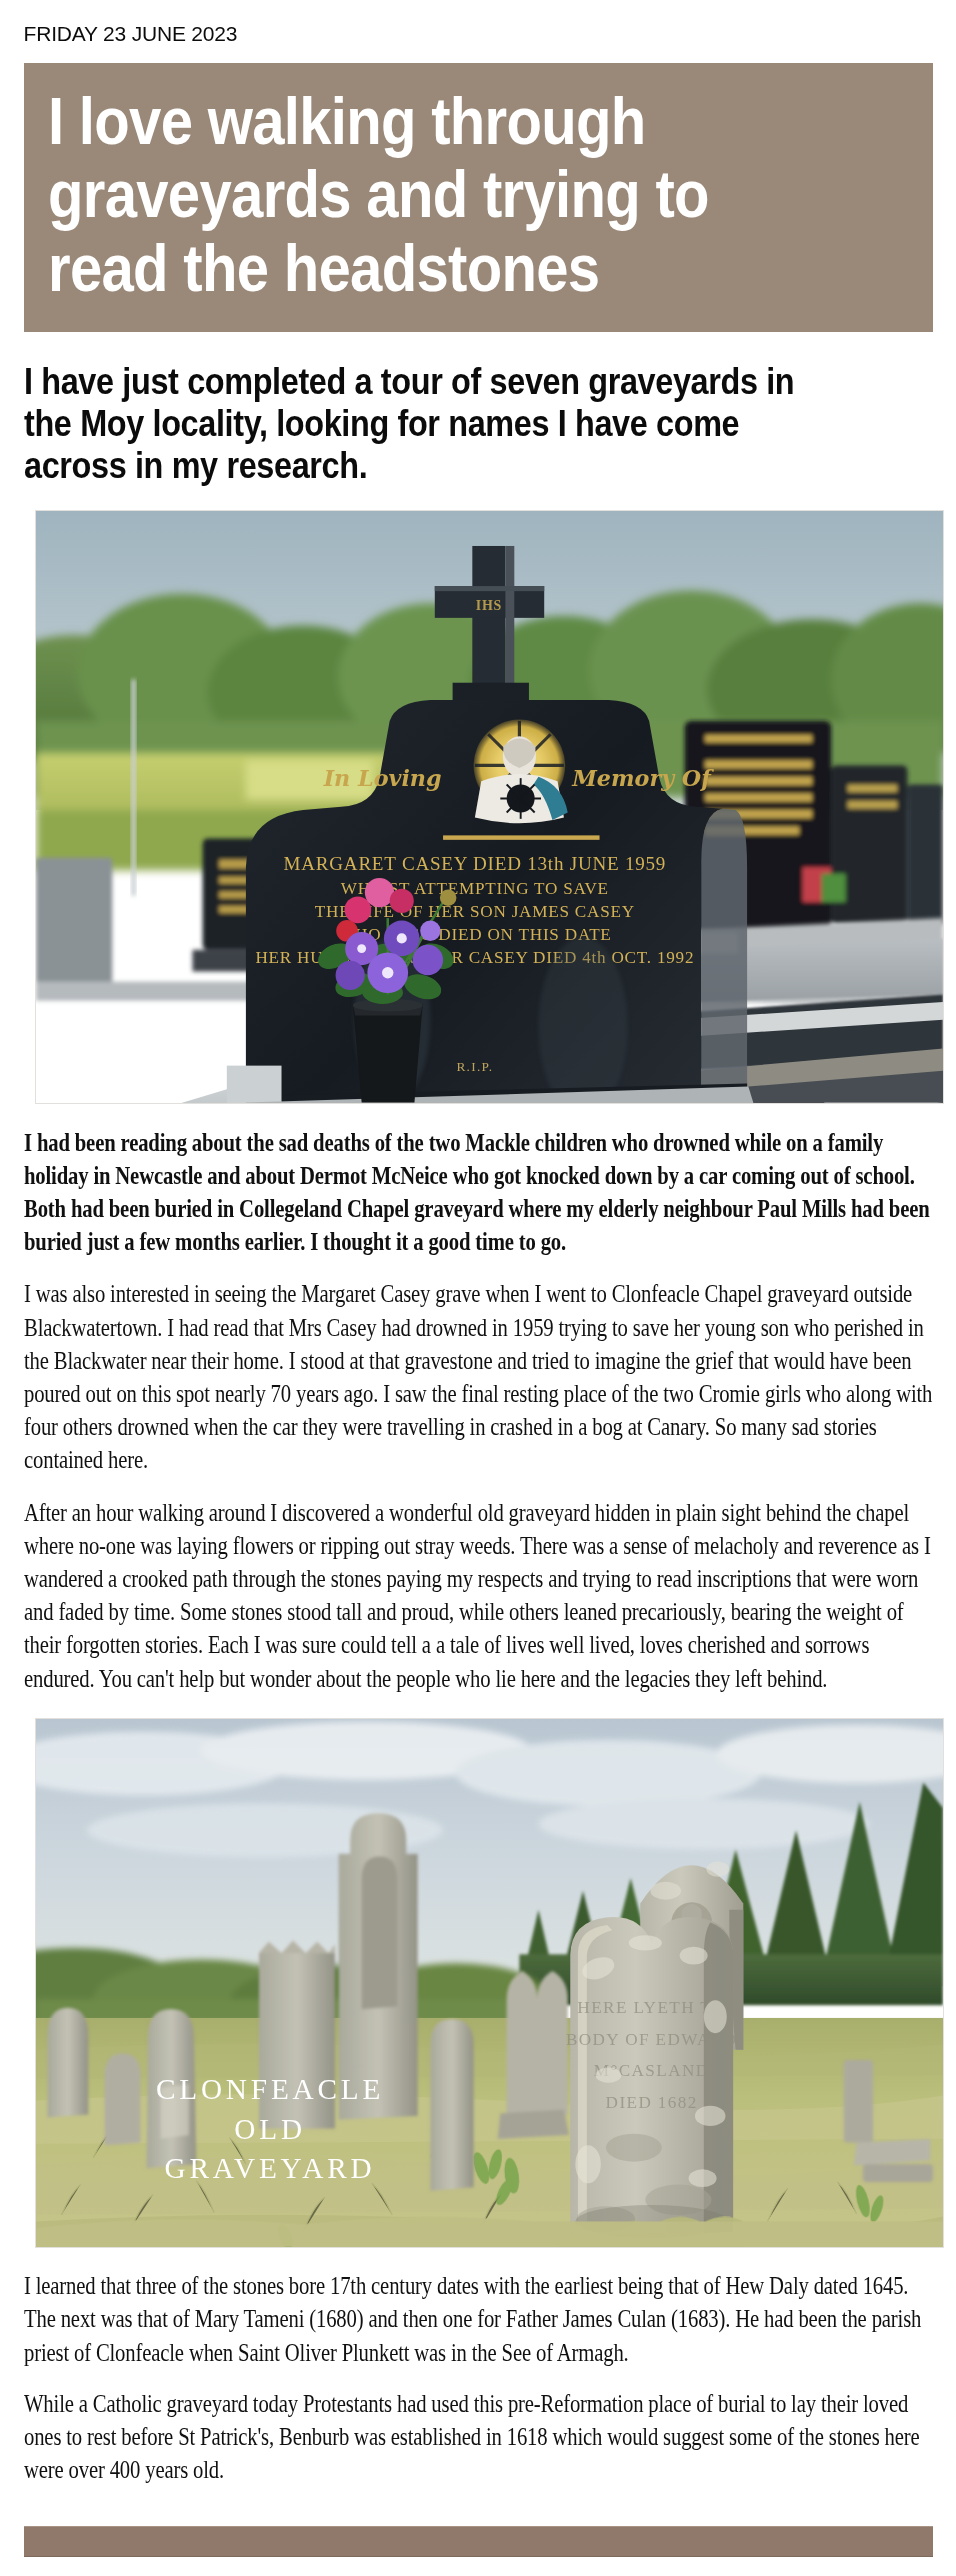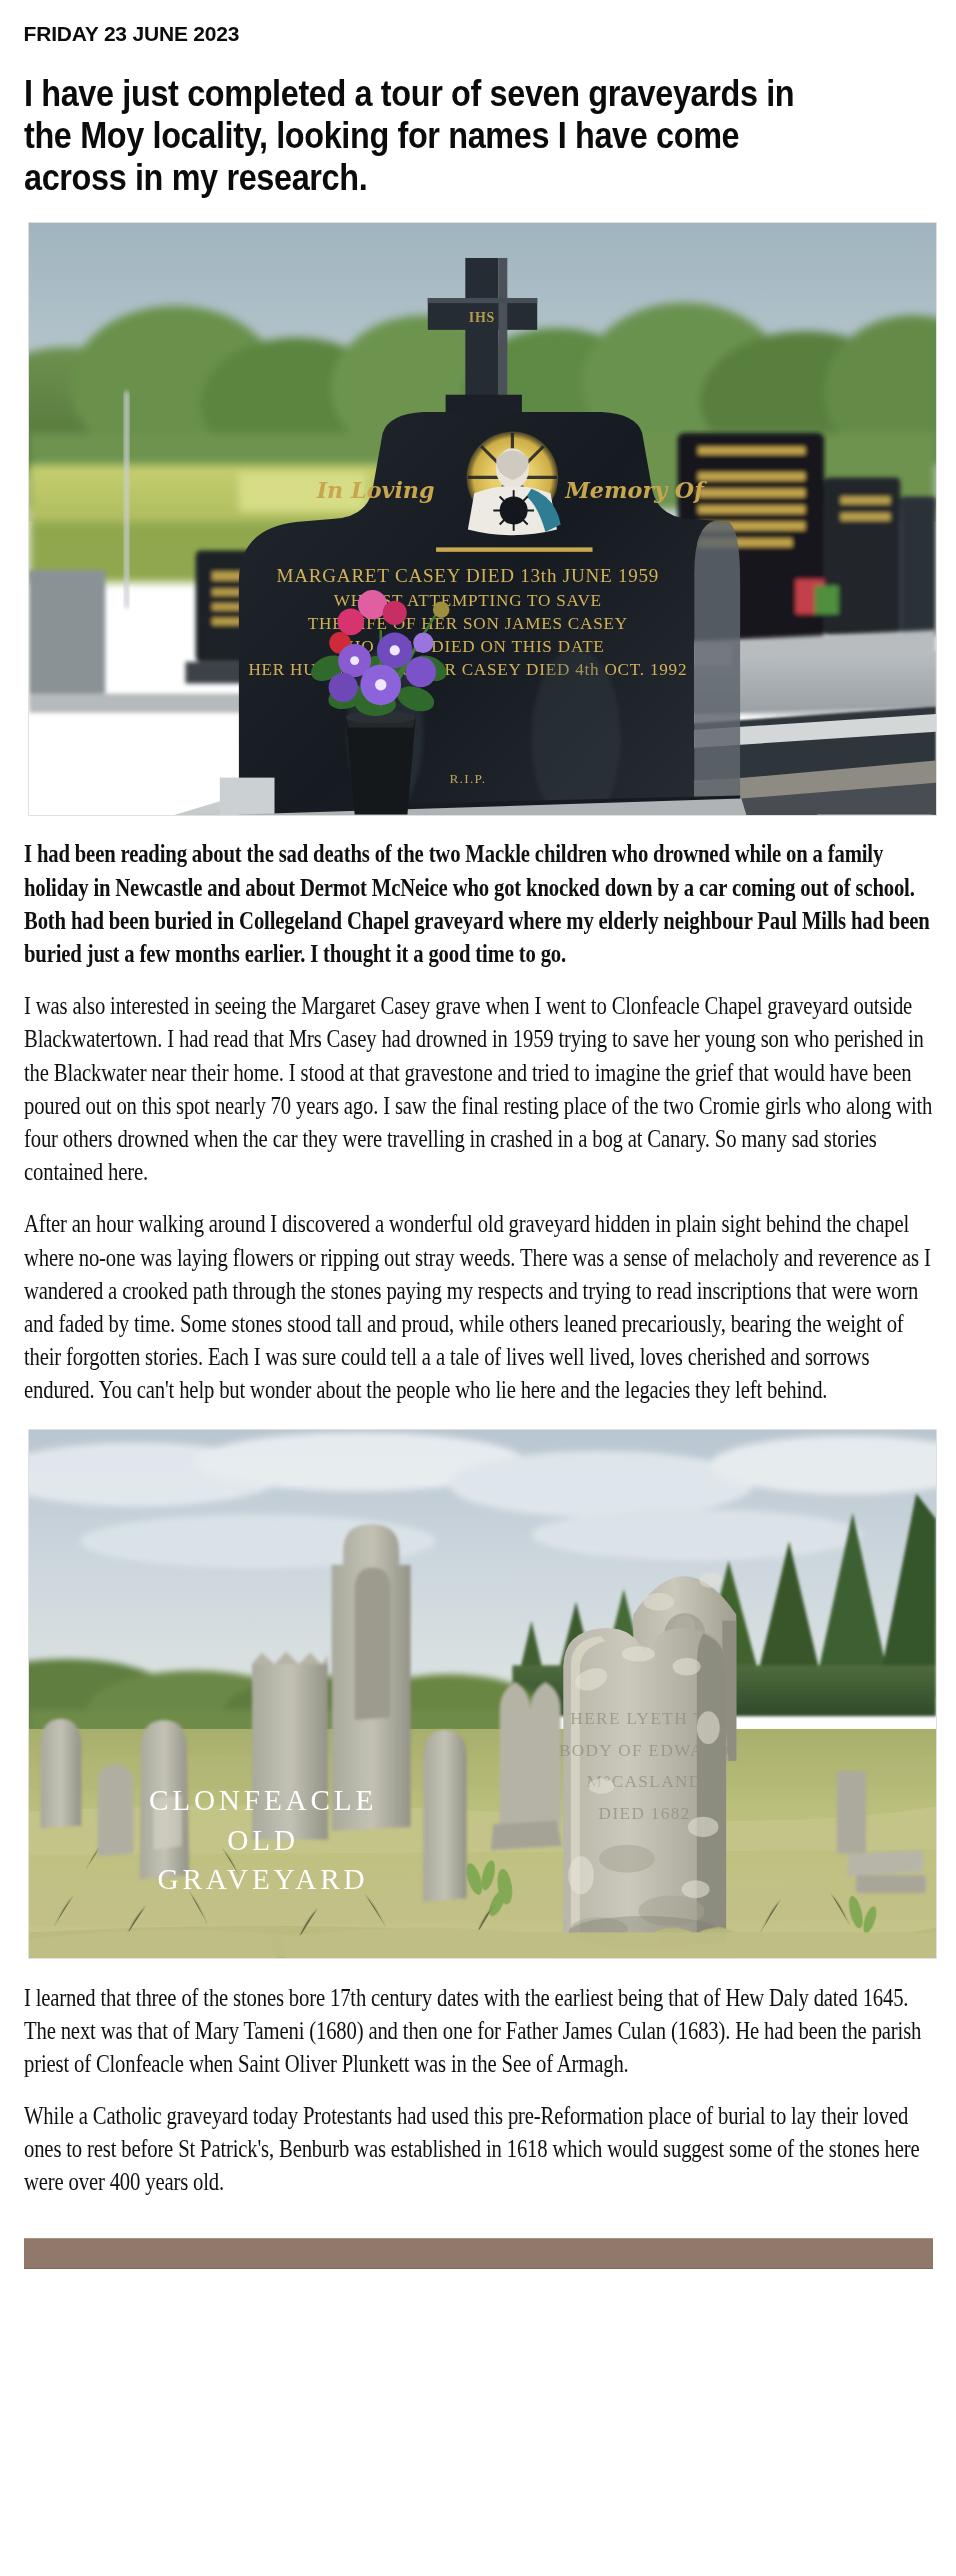--- a/index.html
+++ b/index.html
@@ -24,21 +24,21 @@
     position: absolute;
     left: 23.6px;
     top: 0;
     width: 909px;
   }
 
   
   .dateline {
     font-family: "Liberation Sans", sans-serif;
     font-size: 21px;
-    font-weight: 700;
+    font-weight: 400;
     letter-spacing: -0.2px;
     color: #0c0c0c;
     margin: 23px 0 0 0;
     line-height: 1;
   }
 
   
   .headline-block {
     margin-top: 18.5px;
     background: #9a8878;
@@ -67,21 +67,21 @@
     line-height: 1.16;
     font-weight: 700;
     letter-spacing: -0.4px;
     transform: scaleX(0.9);
     transform-origin: left center;
     white-space: pre-line;
   }
 
   
   figure {
-    margin: 4px;
+    margin: 11px;
     padding: 0;
   }
   .figure-1 { margin-top: 24px; }
   .figure-2 { margin-top: 23px; border-radius: 10px; }
   .photo {
     display: block;
     width: 909px;
     border: 0.6px solid #e2e0dd;
     box-sizing: border-box;
   }
@@ -114,20 +114,23 @@
   }
 </style>
 </head>
 <body>
 
 <div class="page">
   <div class="wrap">
 
     <div class="dateline">FRIDAY 23 JUNE 2023</div>
 
+    <div class="headline-block" style="background: rgb(154, 136, 120);">
+      <h1 class="headline">I love walking through graveyards and trying to read the headstones</h1>
+    </div>
 
     <p class="standfirst">I have just completed a tour of seven graveyards in the Moy locality, looking for names I have come across in my research.</p>
 
     <figure class="figure-1">
       <svg class="photo" viewBox="0 0 1426 930" preserveAspectRatio="none" role="img">
         <defs>
           <linearGradient id="p1sky" x1="0" y1="0" x2="0" y2="1">
             <stop offset="0" stop-color="#9fb4bf"></stop>
             <stop offset="0.55" stop-color="#b9c8ce"></stop>
             <stop offset="1" stop-color="#cfd9d6"></stop>

